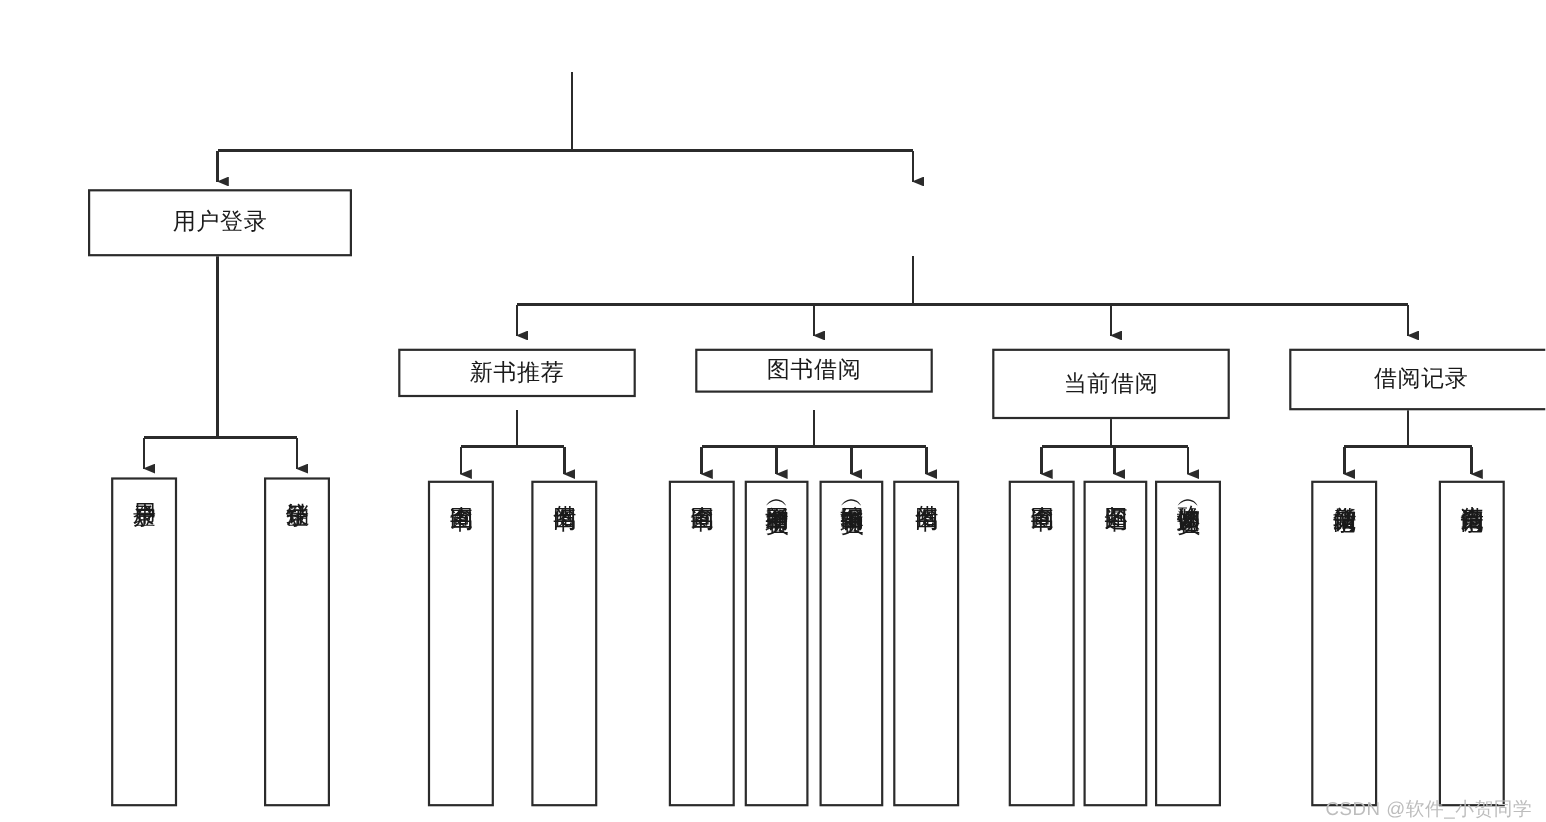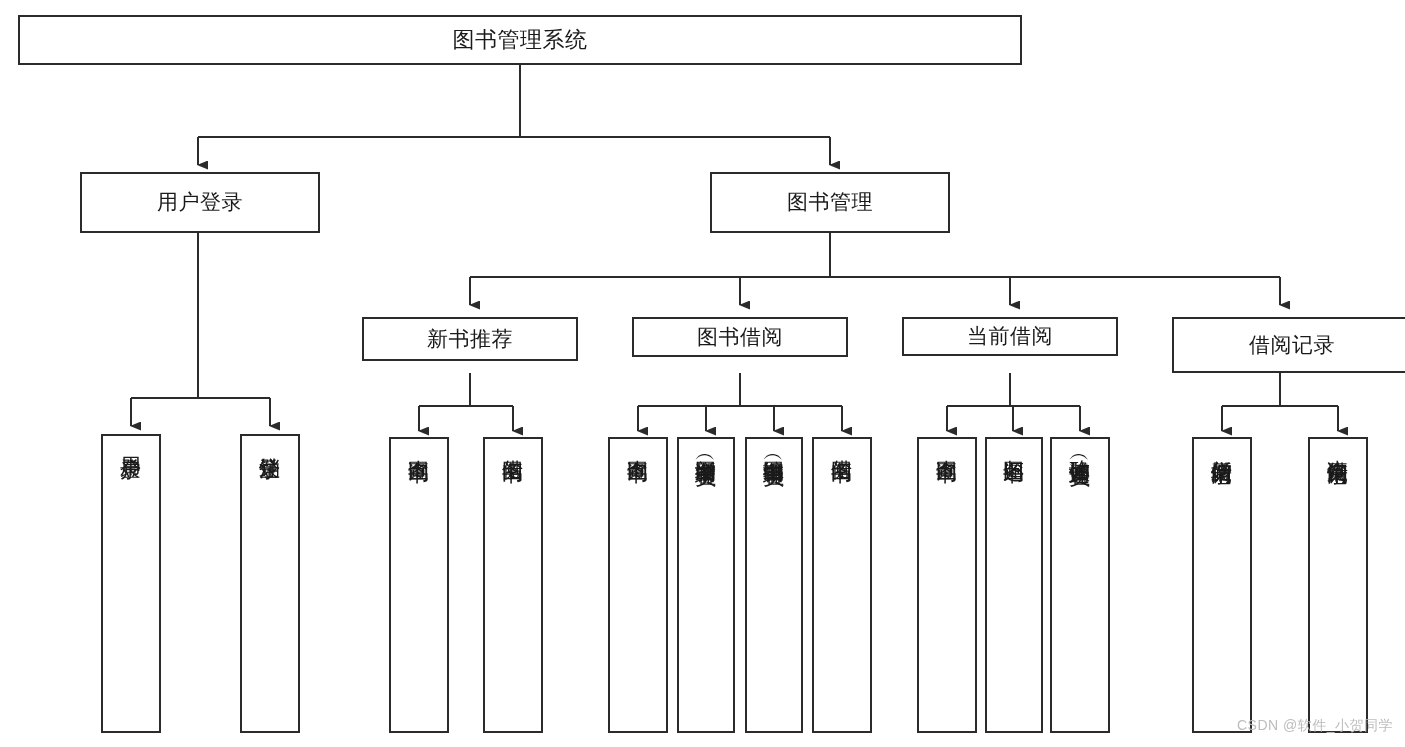--- a/index.html
+++ b/index.html
@@ -63,22 +63,22 @@
     text-orientation: upright;
     -webkit-text-orientation: upright;
     font-size: 21px;
     line-height: 1.0;
     letter-spacing: 1px;
     white-space: nowrap;
   }
   .watermark {
     position: absolute;
     right: 12px;
-    bottom: 12px;
-    font-size: 14px;
+    bottom: 0;
+    font-size: 17px;
     color: #bdbdbd;
     letter-spacing: 0.5px;
     z-index: 5;
     white-space: nowrap;
     user-select: none;
     margin-top: 32px;
   }
 </style>
 </head>
 <body>
@@ -128,41 +128,35 @@
       <path d="M1013,406 L1013,431" marker-end="url(#arrowhead)"></path>
       <path d="M1080,406 L1080,431" marker-end="url(#arrowhead)"></path>
 
       <path d="M1280,373 L1280,406"></path>
       <path d="M1222,406 L1338,406"></path>
       <path d="M1222,406 L1222,431" marker-end="url(#arrowhead)"></path>
       <path d="M1338,406 L1338,431" marker-end="url(#arrowhead)"></path>
     </g>
   </svg>
 
-  <div class="node h root" style="left:18px; top:15px; width:1004px; height:50px;">
-    <span class="node-label">图书管理系统</span>
-  </div>
 
   <div class="node h" style="left:80px; top:172px; width:240px; height:61px;">
     <span class="node-label">用户登录</span>
   </div>
 
-  <div class="node h" style="left:710px; top:172px; width:240px; height:61px;">
-    <span class="node-label">图书管理</span>
-  </div>
 
   <div class="node h" style="left:362px; top:317px; width:216px; height:44px;">
     <span class="node-label">新书推荐</span>
   </div>
 
   <div class="node h" style="left:632px; top:317px; width:216px; height:40px;">
     <span class="node-label">图书借阅</span>
   </div>
 
-  <div class="node h" style="left:902px; top:317px; width:216px; height:39px;">
+  <div class="node h" style="left:902px; top:317px; width:216px; height:64px;">
     <span class="node-label">当前借阅</span>
   </div>
 
   <div class="node h" style="left:1172px; top:317px; width:240px; height:56px;">
     <span class="node-label">借阅记录</span>
   </div>
 
   <div class="node v" style="left:101px; top:434px; width:60px; height:299px;">
     <span class="node-label">用户登录</span>
   </div>

